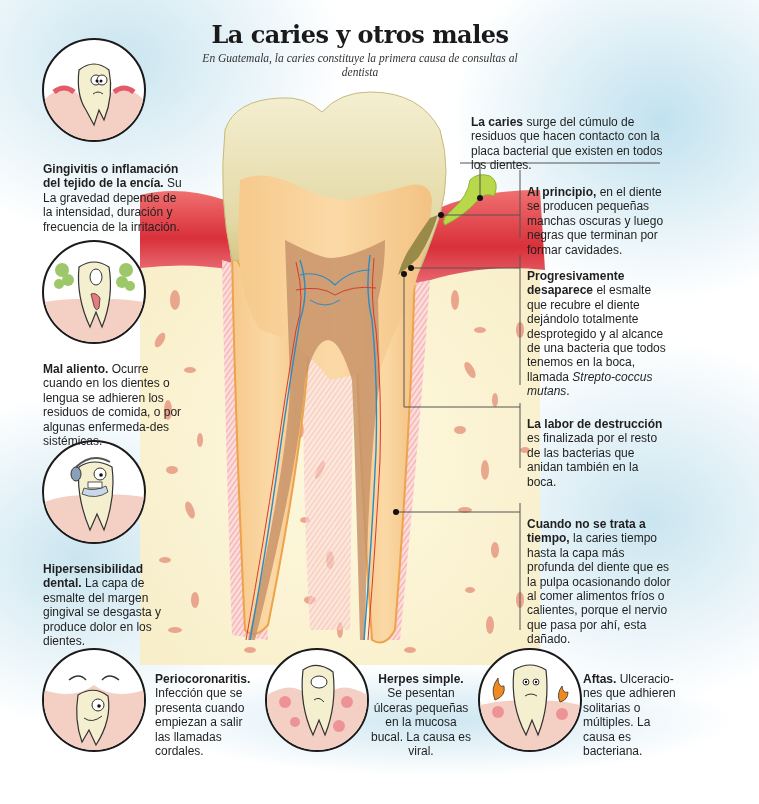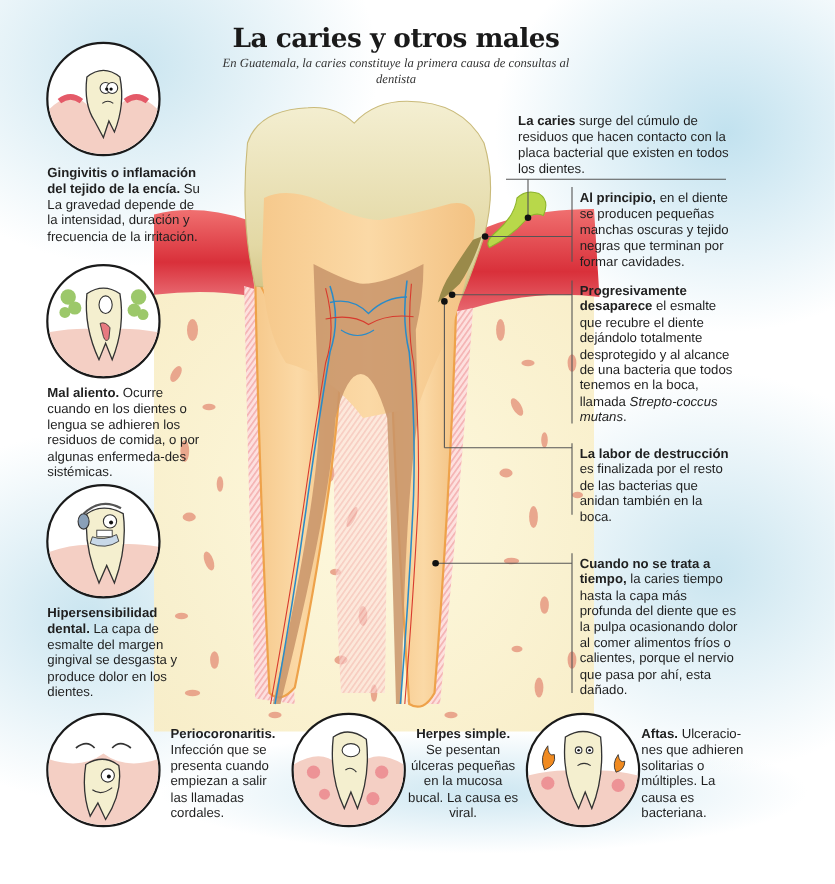--- a/index.html
+++ b/index.html
@@ -22,21 +22,21 @@
       font-family: "DejaVu Serif", serif; font-weight: bold; font-size: 24px; letter-spacing: -0.5px; color: #1a1a1a;
     }
     .subtitle {
       position: absolute; left: 200px; top: 51px; width: 320px; text-align: center;
       font-style: italic; font-size: 11.5px; line-height: 14px; color: #333; font-family: Liberation Serif, serif;
     }
 
     svg.scene { position: absolute; left: 0; top: 0; }
 
     .note {
-      position: absolute; font-size: 12px; line-height: 14.4px; color: #1f1f1f;
+      position: absolute; font-size: 12px; line-height: 14.4px; color: #1f1f1f; margin-top: 12px;
     }
     .note b { font-weight: bold; }
     .note i { font-style: italic; }
 
     .circle-card {
       position: absolute; width: 104px; height: 104px; border-radius: 50%;
       border: 2.5px solid #1a1a1a; background: #ffffff; overflow: hidden;
     }
   </style>
 </head>
@@ -272,21 +272,21 @@
   <b>Herpes simple.</b><span> Se pesentan úlceras pequeñas en la mucosa bucal. La causa es viral.</span>
 </div>
 <div class="note" style="left:583px; top:660px; width:95px;">
   <b>Aftas.</b><span> Ulceracio-nes que adhieren solitarias o múltiples. La causa es bacteriana.</span>
 </div>
 
 <div class="note" style="left:471px; top:103px; width:200px;">
   <b>La caries</b><span> surge del cúmulo de residuos que hacen contacto con la placa bacterial que existen en todos los dientes.</span>
 </div>
 <div class="note" style="left:527px; top:173px; width:145px;">
-  <b>Al principio,</b><span> en el diente se producen pequeñas manchas oscuras y tejido negras que terminan por formar cavidades.</span>
+  <b>Al principio,</b><span> en el diente se producen pequeñas manchas oscuras y luego negras que terminan por formar cavidades.</span>
 </div>
 <div class="note" style="left:527px; top:257px; width:145px;">
   <b>Progresivamente desaparece</b><span> el esmalte que recubre el diente dejándolo totalmente desprotegido y al alcance de una bacteria que todos tenemos en la boca, llamada </span><i>Strepto-coccus mutans</i><span>.</span>
 </div>
 <div class="note" style="left:527px; top:405px; width:140px;">
   <b>La labor de destrucción</b><span> es finalizada por el resto de las bacterias que anidan también en la boca.</span>
 </div>
 <div class="note" style="left:527px; top:505px; width:145px;">
   <b>Cuando no se trata a tiempo,</b><span> la caries tiempo hasta la capa más profunda del diente que es la pulpa ocasionando dolor al comer alimentos fríos o calientes, porque el nervio que pasa por ahí, esta dañado.</span>
 </div>

